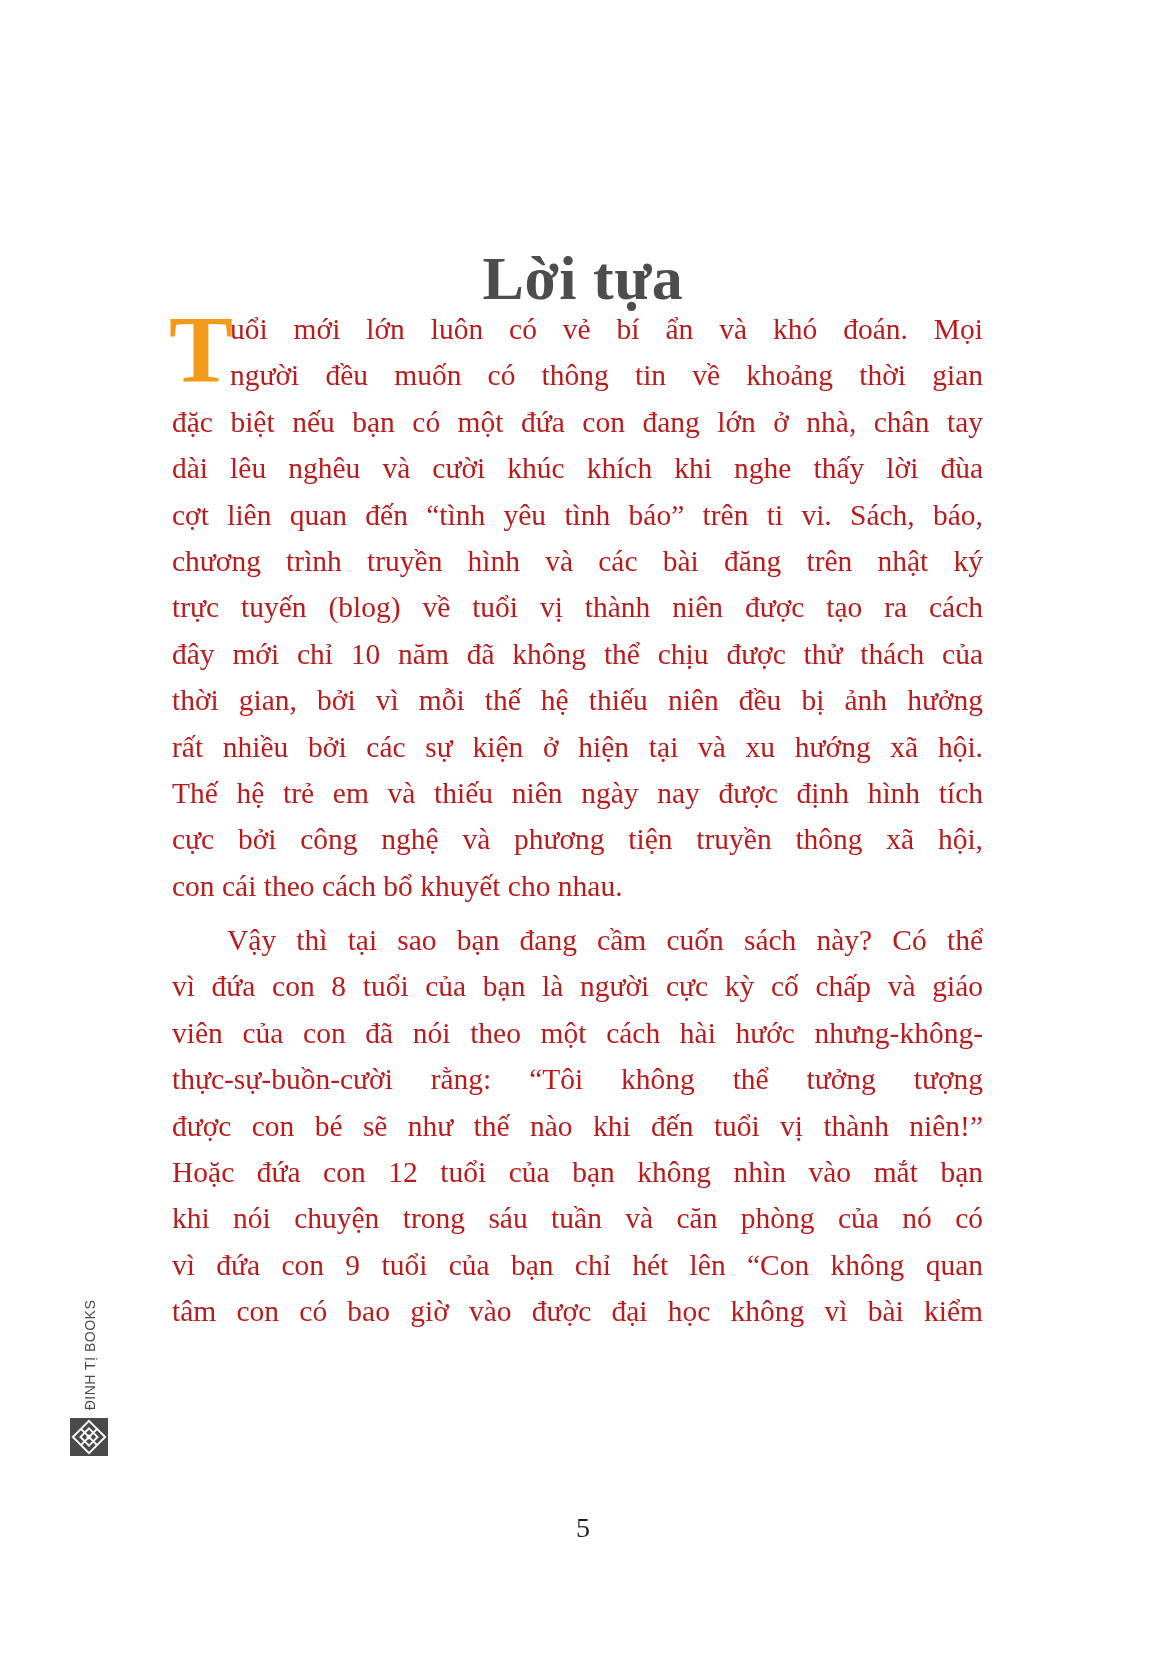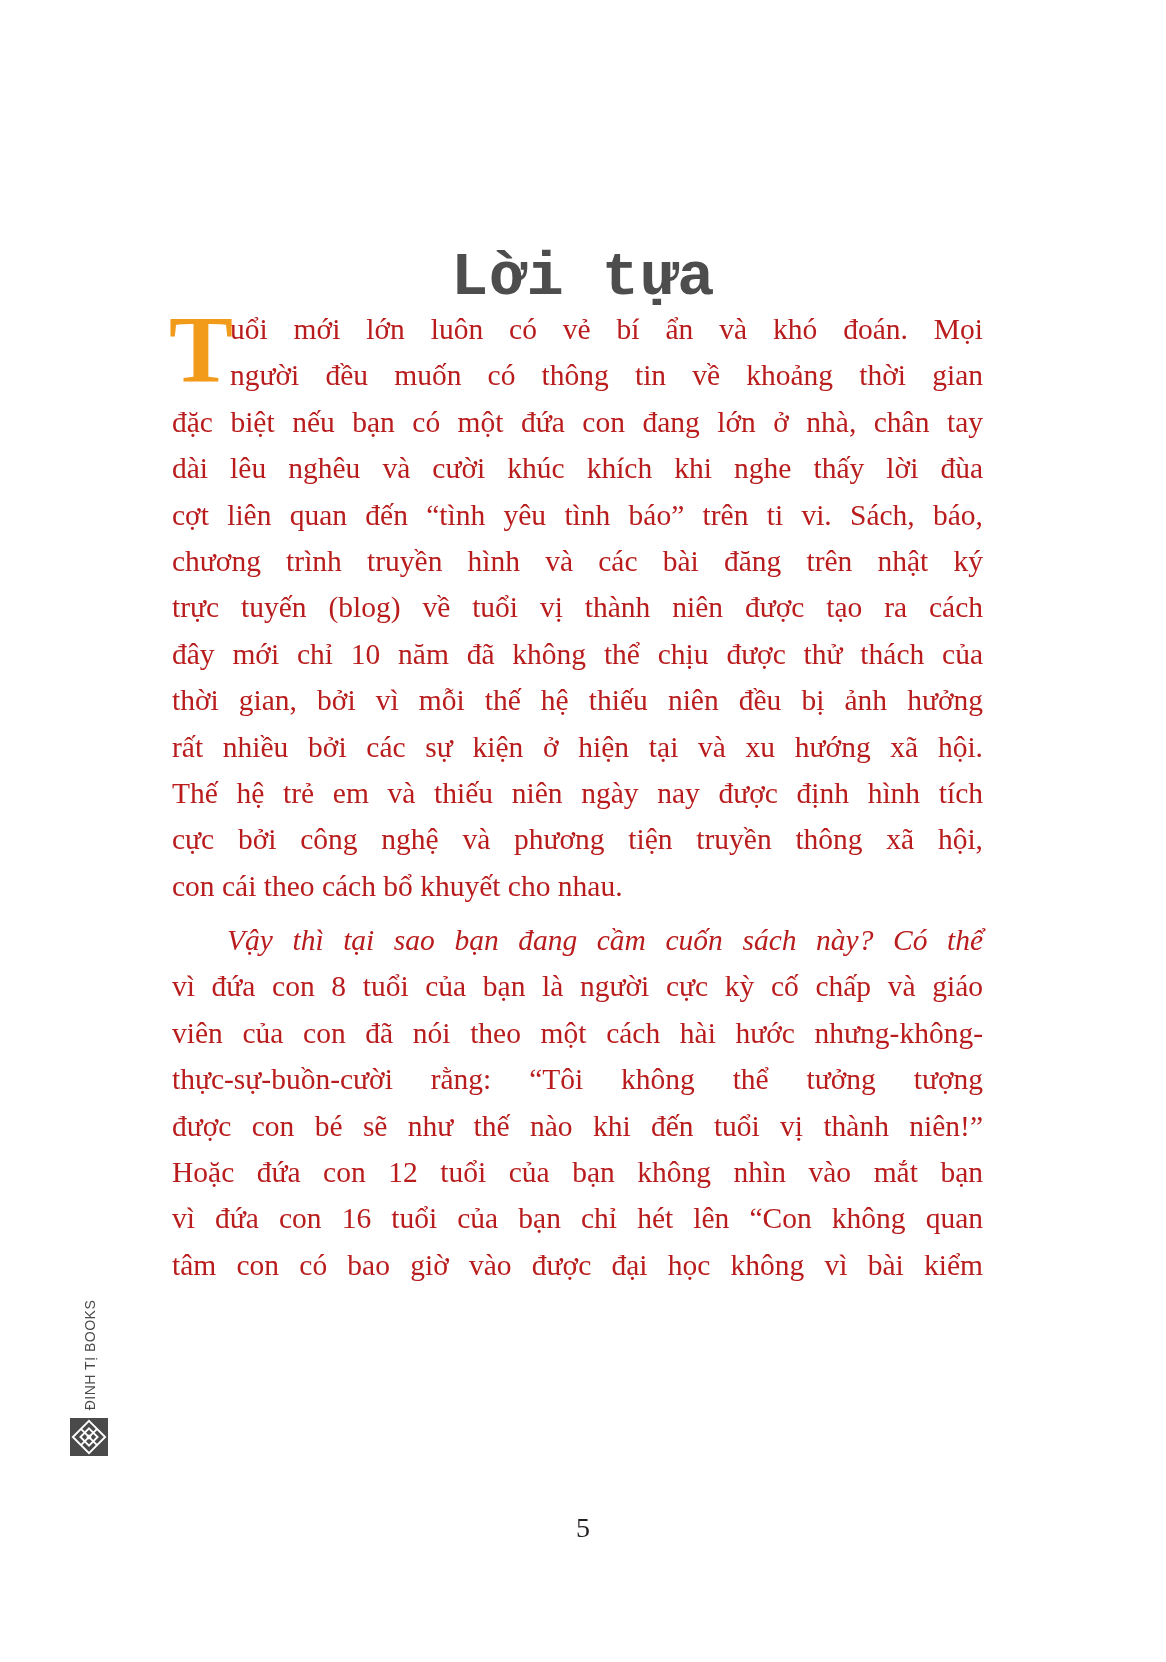--- a/index.html
+++ b/index.html
@@ -14,21 +14,21 @@
       overflow: hidden;
       font-family: "Liberation Serif", "DejaVu Serif", serif;
       color: #231f20;
     }
     .page-title {
       position: absolute;
       left: 0;
       width: 1166px;
       top: 196px;
       text-align: center;
-      font-family: Liberation Mono, monospace;
+      font-family: Liberation Serif, serif;
       font-weight: bold;
       font-size: 62px;
       line-height: 80px;
       color: #4d4d4d;
       letter-spacing: 0.5px;
     }
     .body-text {
       position: absolute;
       left: 172px;
       top: 306px;
@@ -45,21 +45,20 @@
       color: #b91c1c;
     }
     .line.last {
       text-align-last: left;
     }
     .line.indent-drop {
       padding-left: 58px;
     }
     .line.indent-para {
       padding-left: 55px;
-      font-style: italic;
     }
     .para-gap {
       height: 8px;
     }
     .drop-cap-wrap {
       position: absolute;
       left: -3px;
       top: -4px;
       font-family: "Liberation Serif", "DejaVu Serif", serif;
       font-weight: bold;
@@ -136,21 +135,22 @@
 
   <div class="para-gap"></div>
 
   <div>
     <span class="line indent-para">Vậy thì tại sao bạn đang cầm cuốn sách này? Có thể</span>
     <span class="line">vì đứa con 8 tuổi của bạn là người cực kỳ cố chấp và giáo</span>
     <span class="line">viên của con đã nói theo một cách hài hước nhưng-không-</span>
     <span class="line">thực-sự-buồn-cười rằng: “Tôi không thể tưởng tượng</span>
     <span class="line">được con bé sẽ như thế nào khi đến tuổi vị thành niên!”</span>
     <span class="line">Hoặc đứa con 12 tuổi của bạn không nhìn vào mắt bạn</span>
-    <span class="line">vì đứa con 16 tuổi của bạn chỉ hét lên “Con không quan</span>
+    <span class="line">khi nói chuyện trong sáu tuần và căn phòng của nó có</span>
+    <span class="line">vì đứa con 9 tuổi của bạn chỉ hét lên “Con không quan</span>
     <span class="line">tâm con có bao giờ vào được đại học không vì bài kiểm</span>
   </div>
 </div>
 
 <div class="publisher-logo">
   <div class="publisher-name">
     <span>ĐINH TỊ BOOKS</span>
   </div>
   <svg class="publisher-icon" viewBox="0 0 40 40" xmlns="http://www.w3.org/2000/svg">
     <rect x="0" y="0" width="40" height="40" fill="#4a4a4a"></rect>

